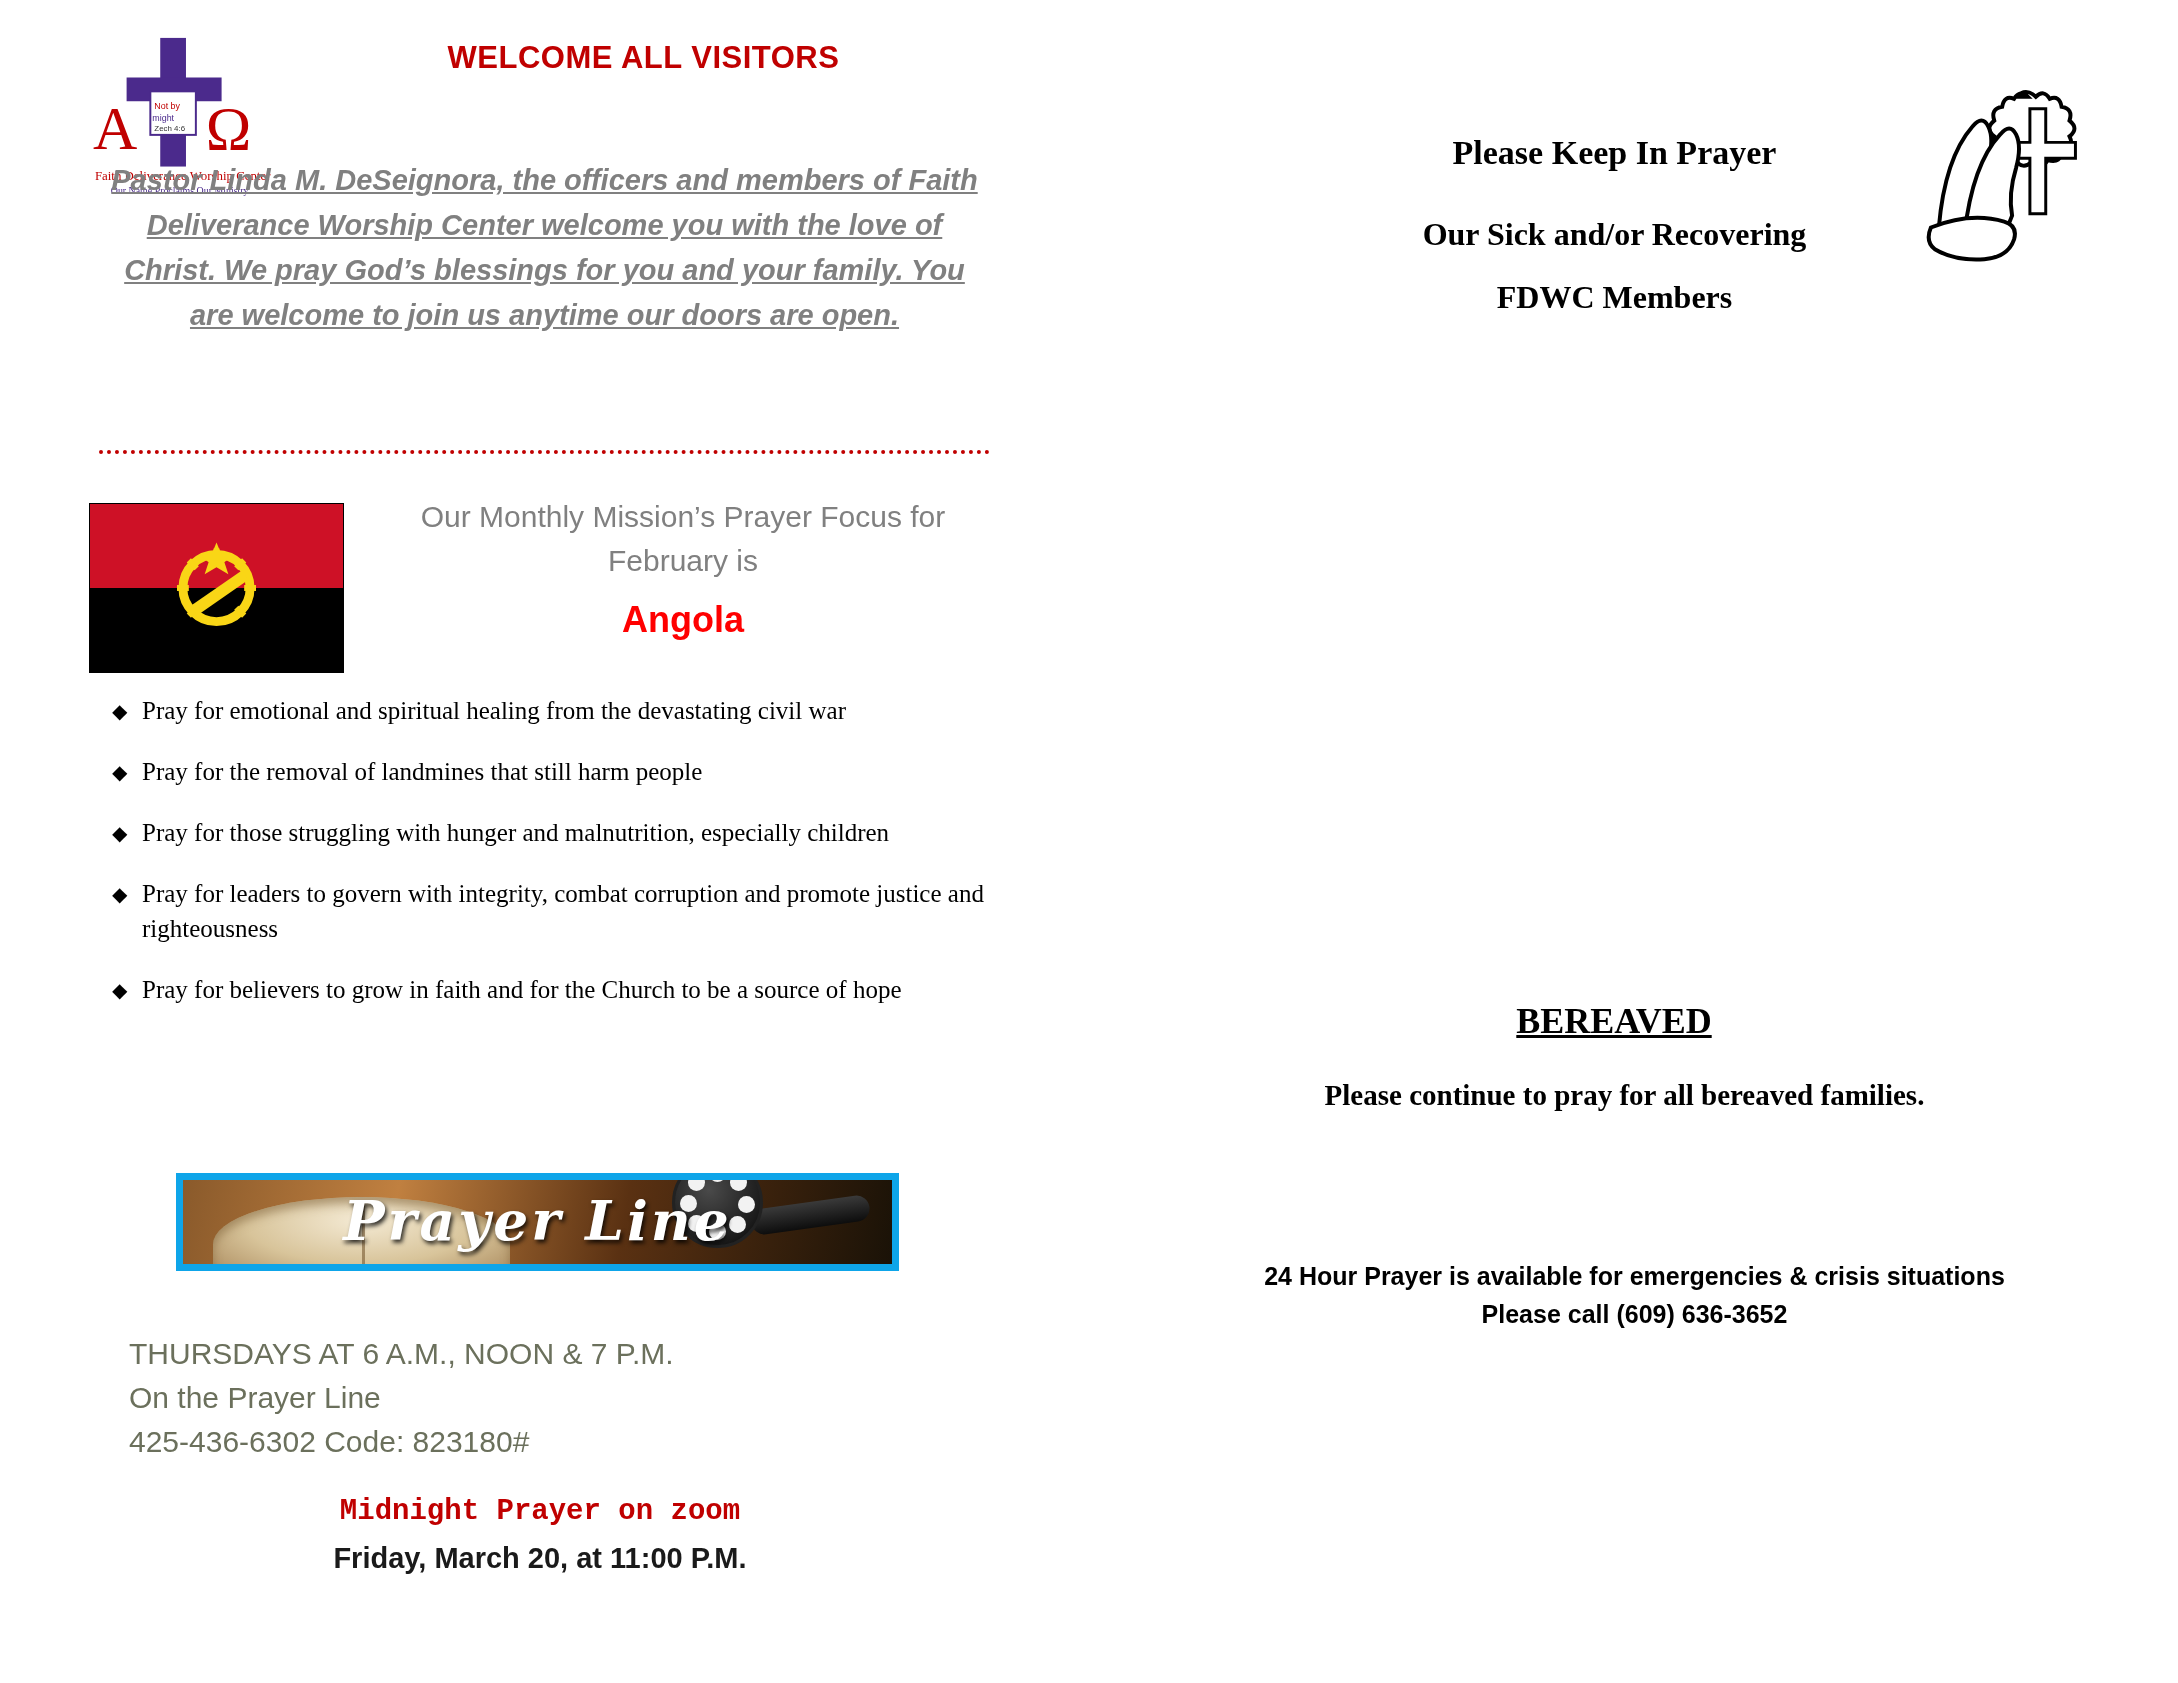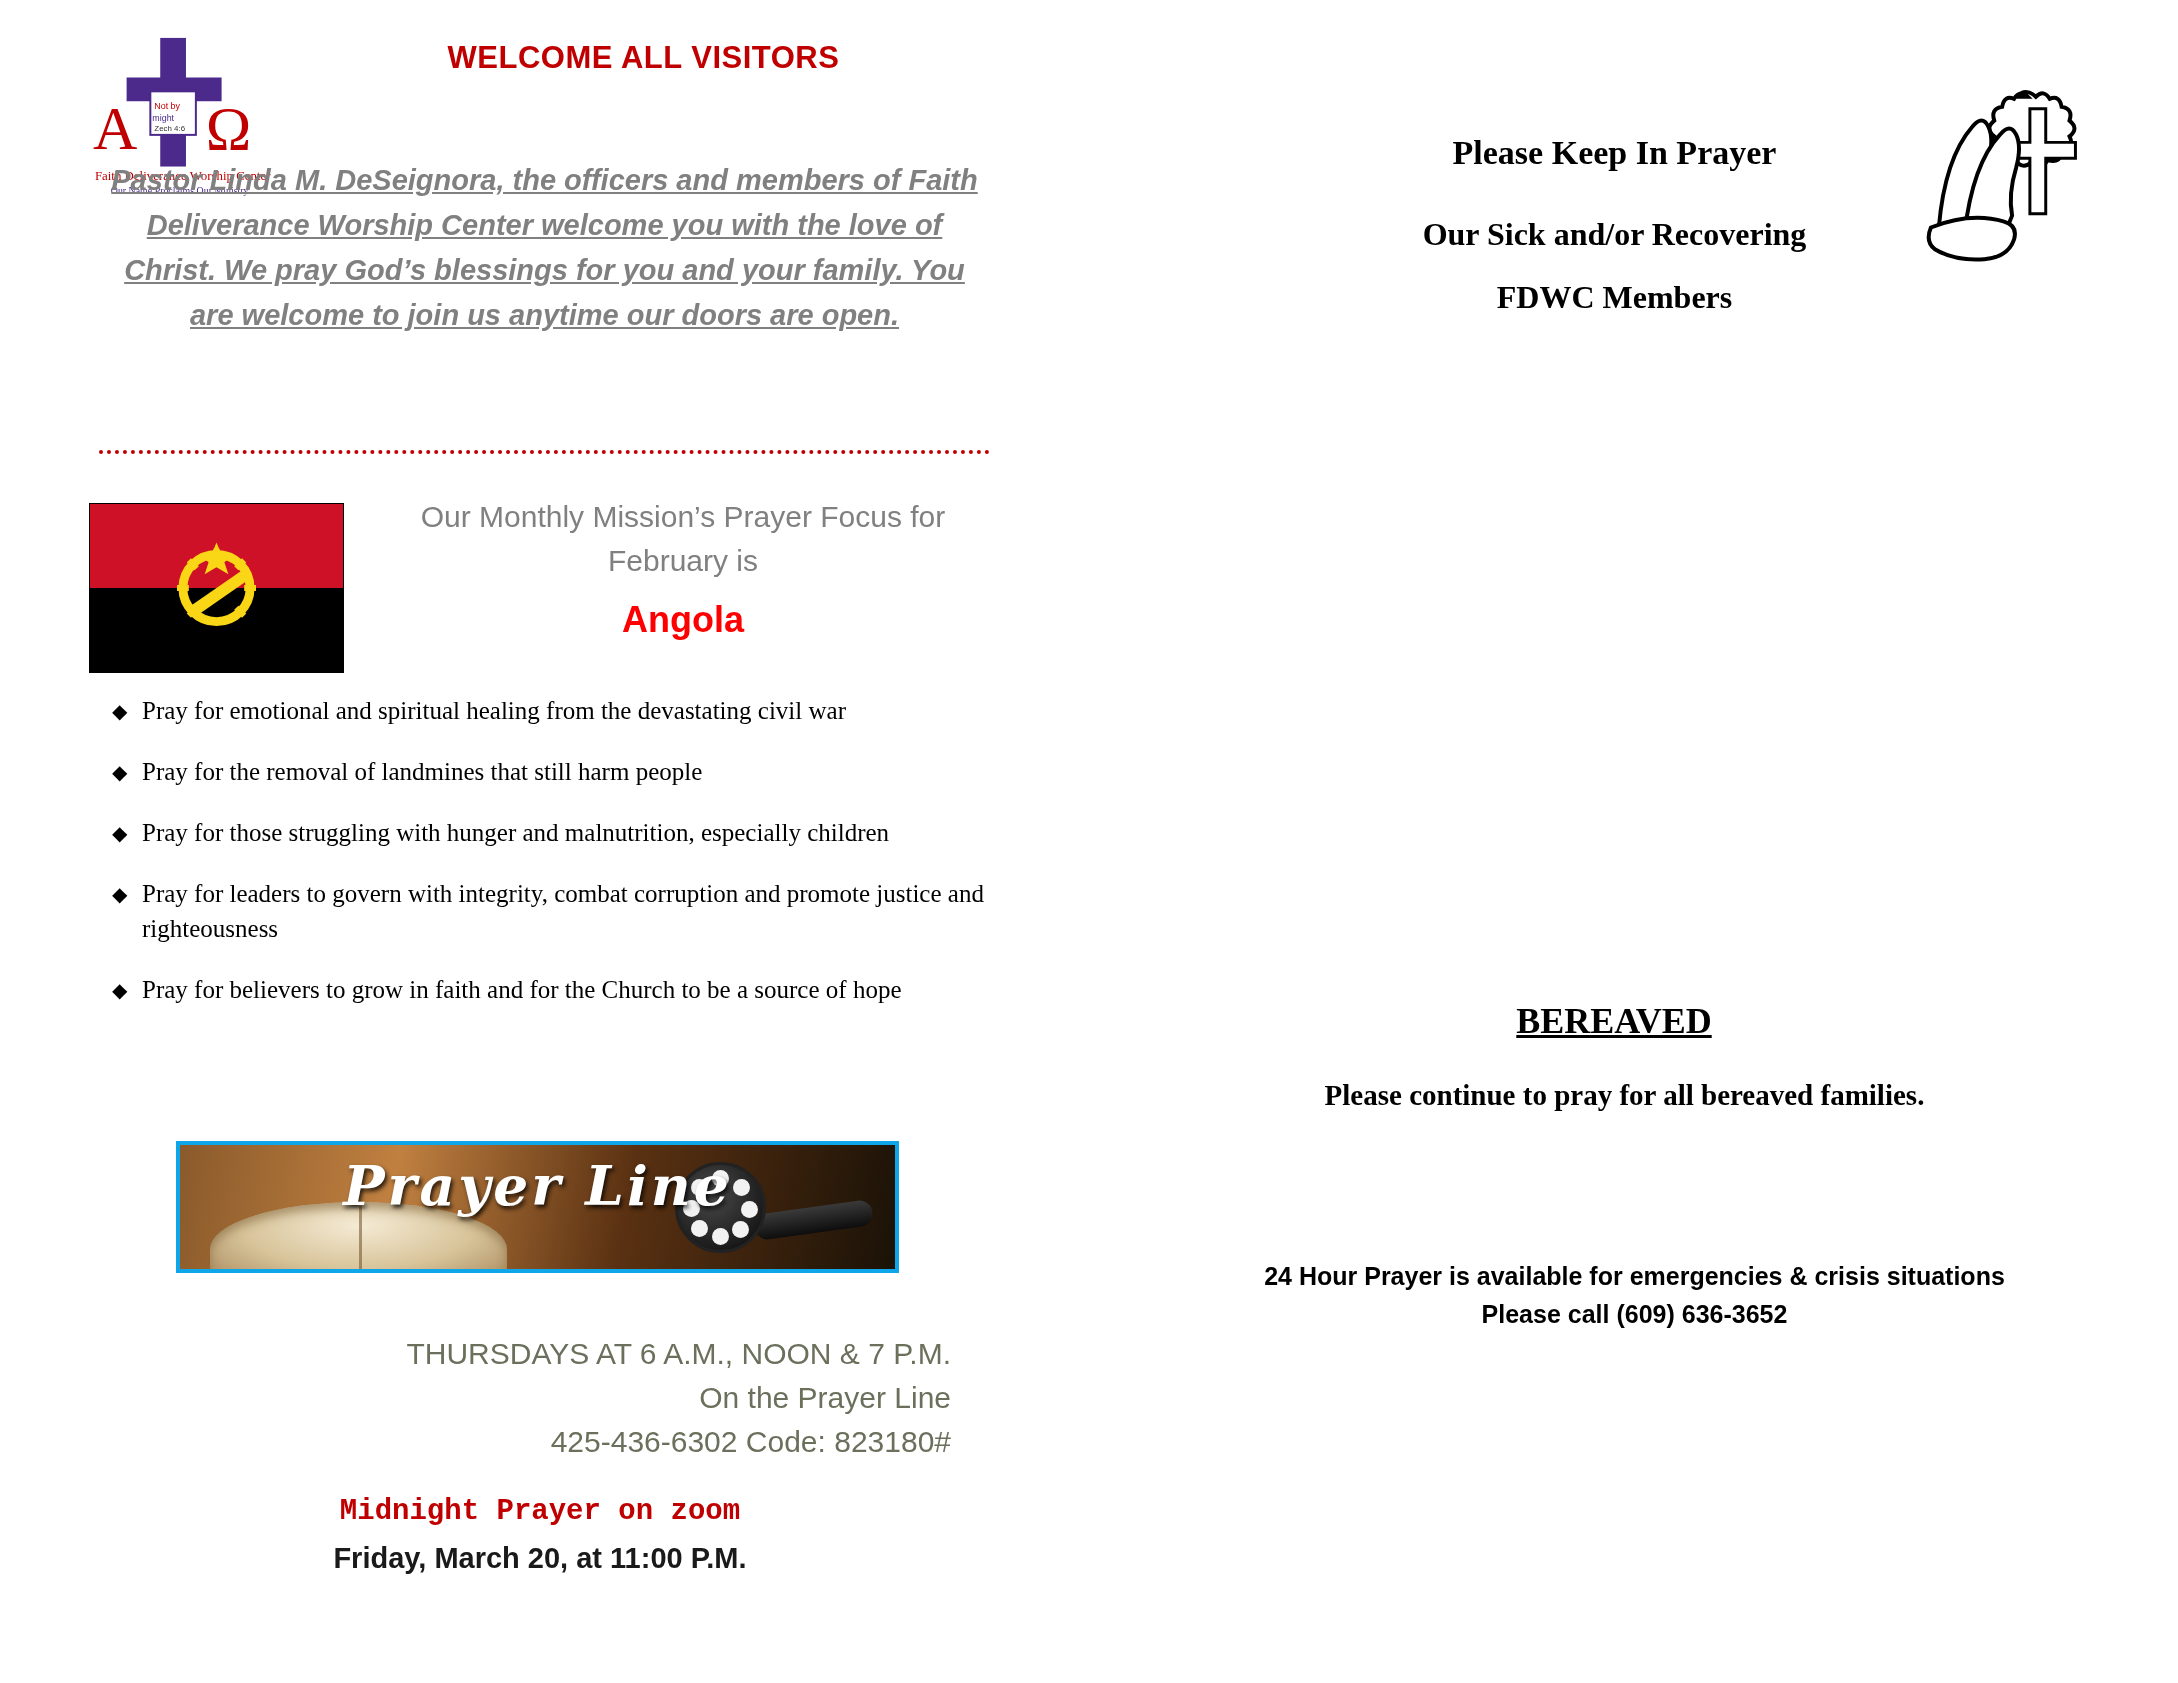--- a/index.html
+++ b/index.html
@@ -129,25 +129,25 @@
     position: absolute;
     left: 8px;
     top: 1px;
     font-size: 20px;
     line-height: 35px;
   }
 
   .prayerline-banner {
     position: absolute;
     left: 176px;
-    top: 1141px;
+    top: 1173px;
     width: 723px;
-    height: 132px;
+    height: 98px;
     overflow: hidden;
-    border: 4px solid #0ea5e9;
+    border: 7px solid #0ea5e9;
     box-sizing: border-box;
   }
   .pl-bg {
     position: absolute; inset: 0;
     background: linear-gradient(100deg, #8a5a2b 0%, #c08040 30%, #5a3112 62%, #1a1207 100%);
   }
   .pl-book {
     position: absolute;
     left: 30px; bottom: -12px;
     width: 297px; height: 79px;
@@ -192,21 +192,21 @@
     font-size: 55px;
     letter-spacing: 3px;
     text-shadow: 2px 3px 4px rgba(0,0,0,.8);
   }
 
   .prayerline-when {
     position: absolute;
     left: 129px;
     top: 1332px;
     width: 822px;
-    text-align: right;
+    text-align: left;
     color: #6b705c;
     font-size: 30px;
     line-height: 44px;
     font-family: "Liberation Sans", sans-serif;
   }
 
   .midnight-title {
     position: absolute;
     left: 129px;
     top: 1495px;

